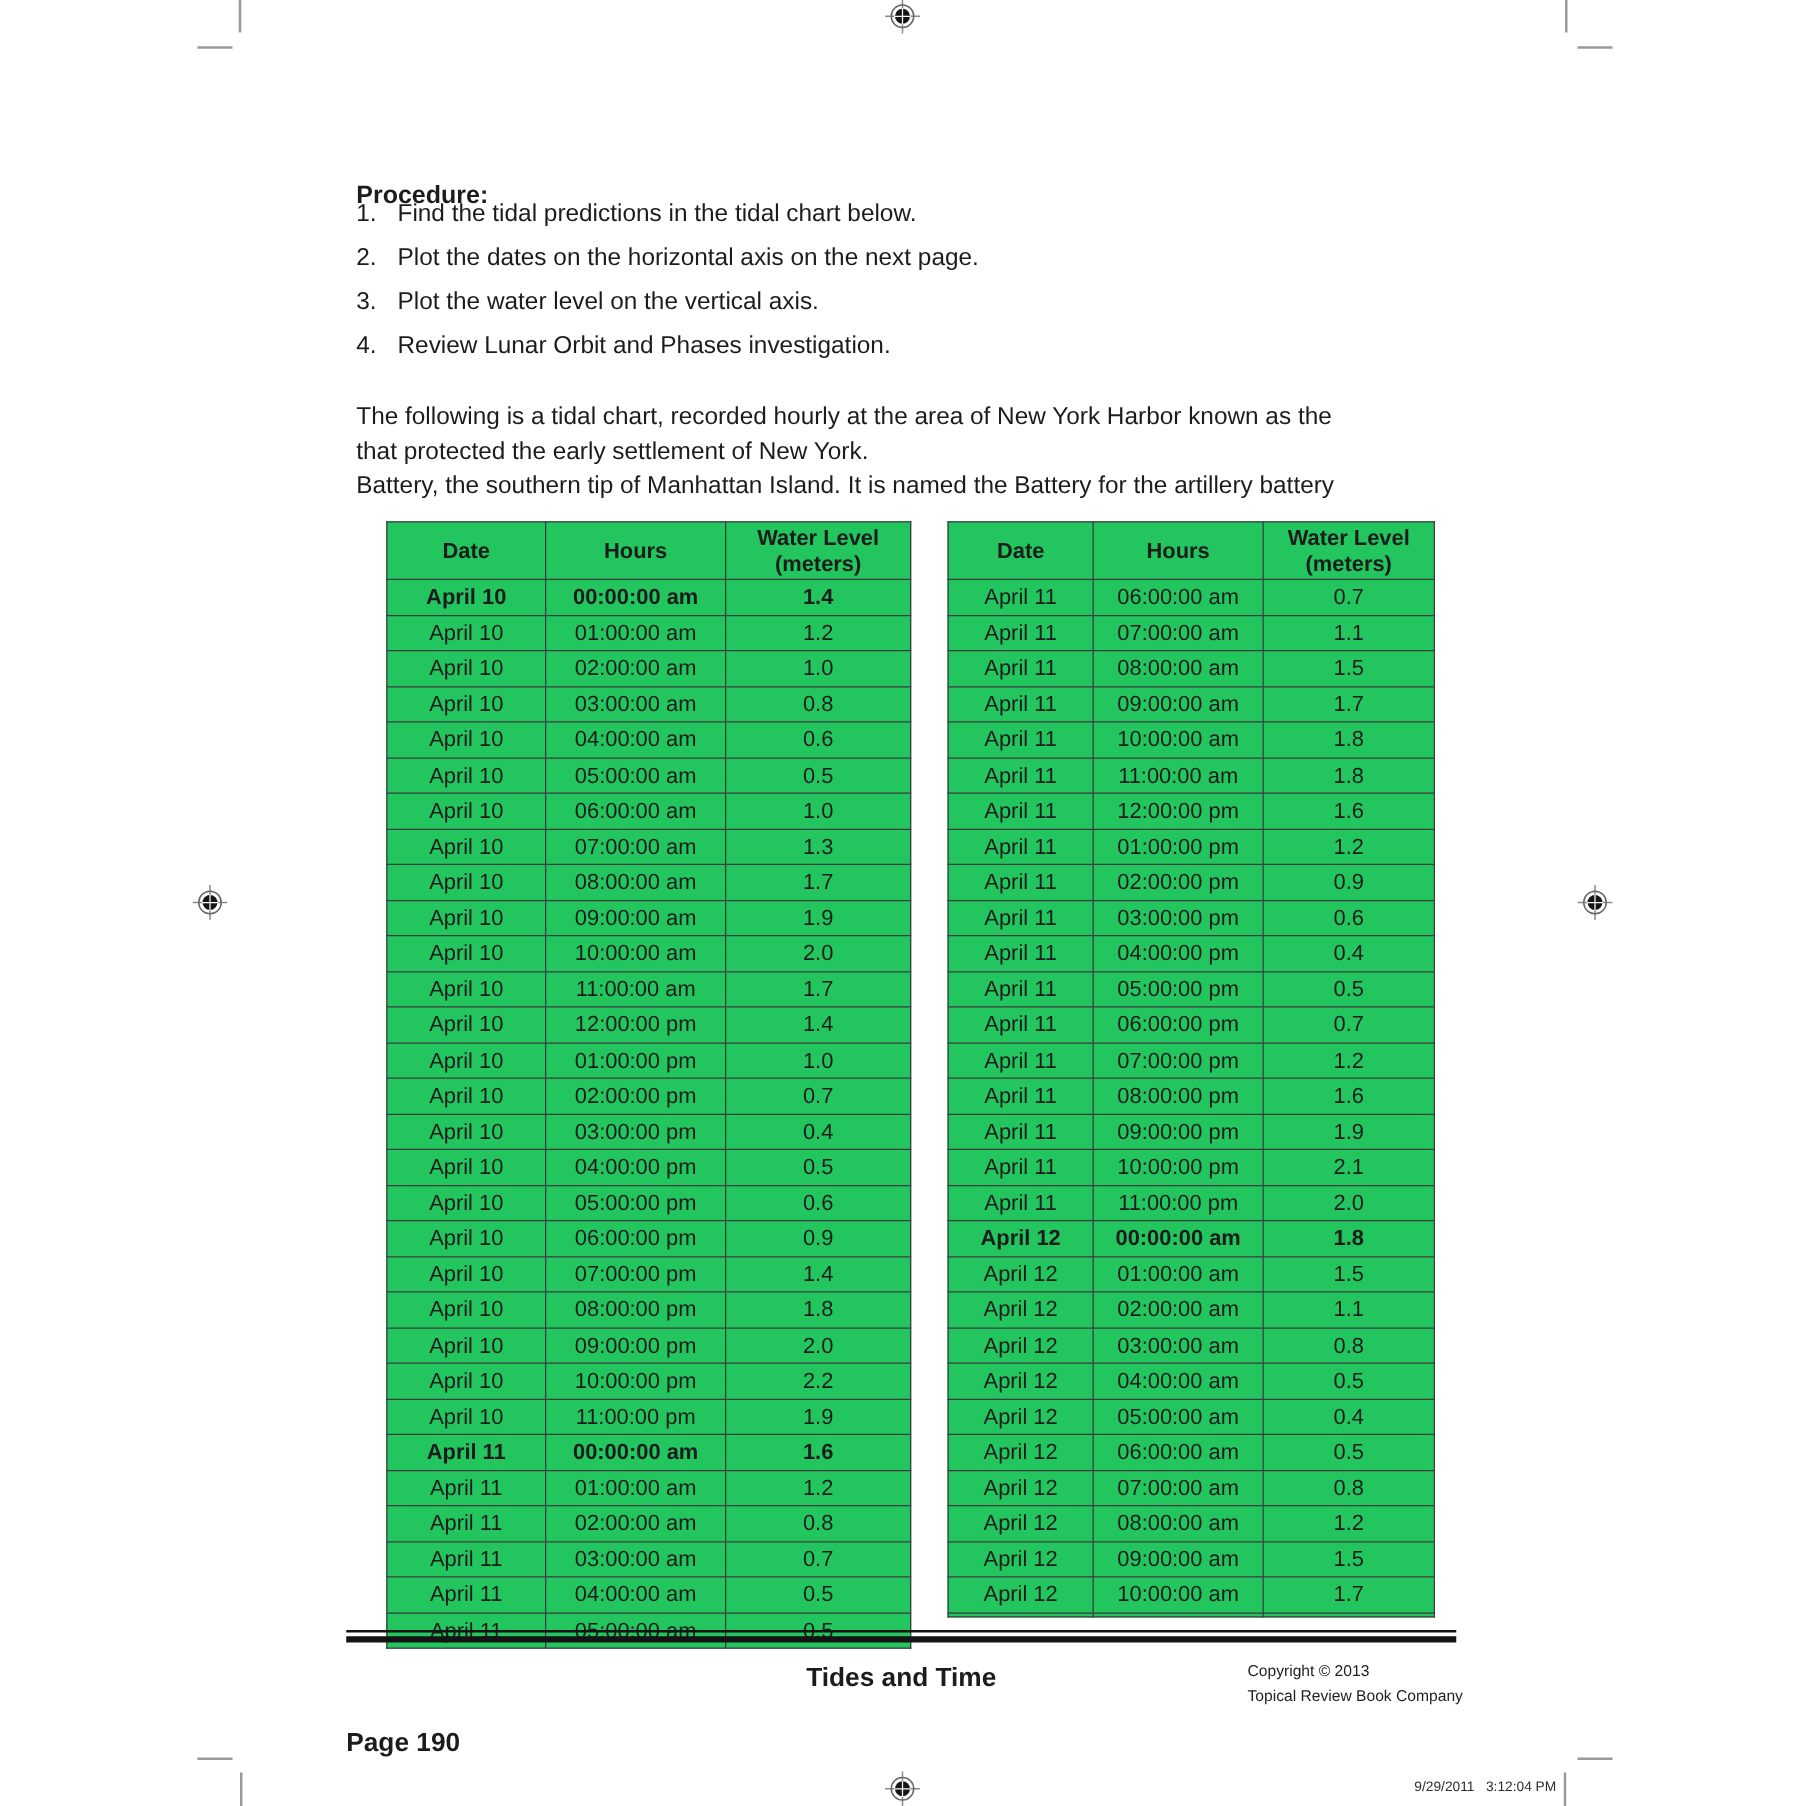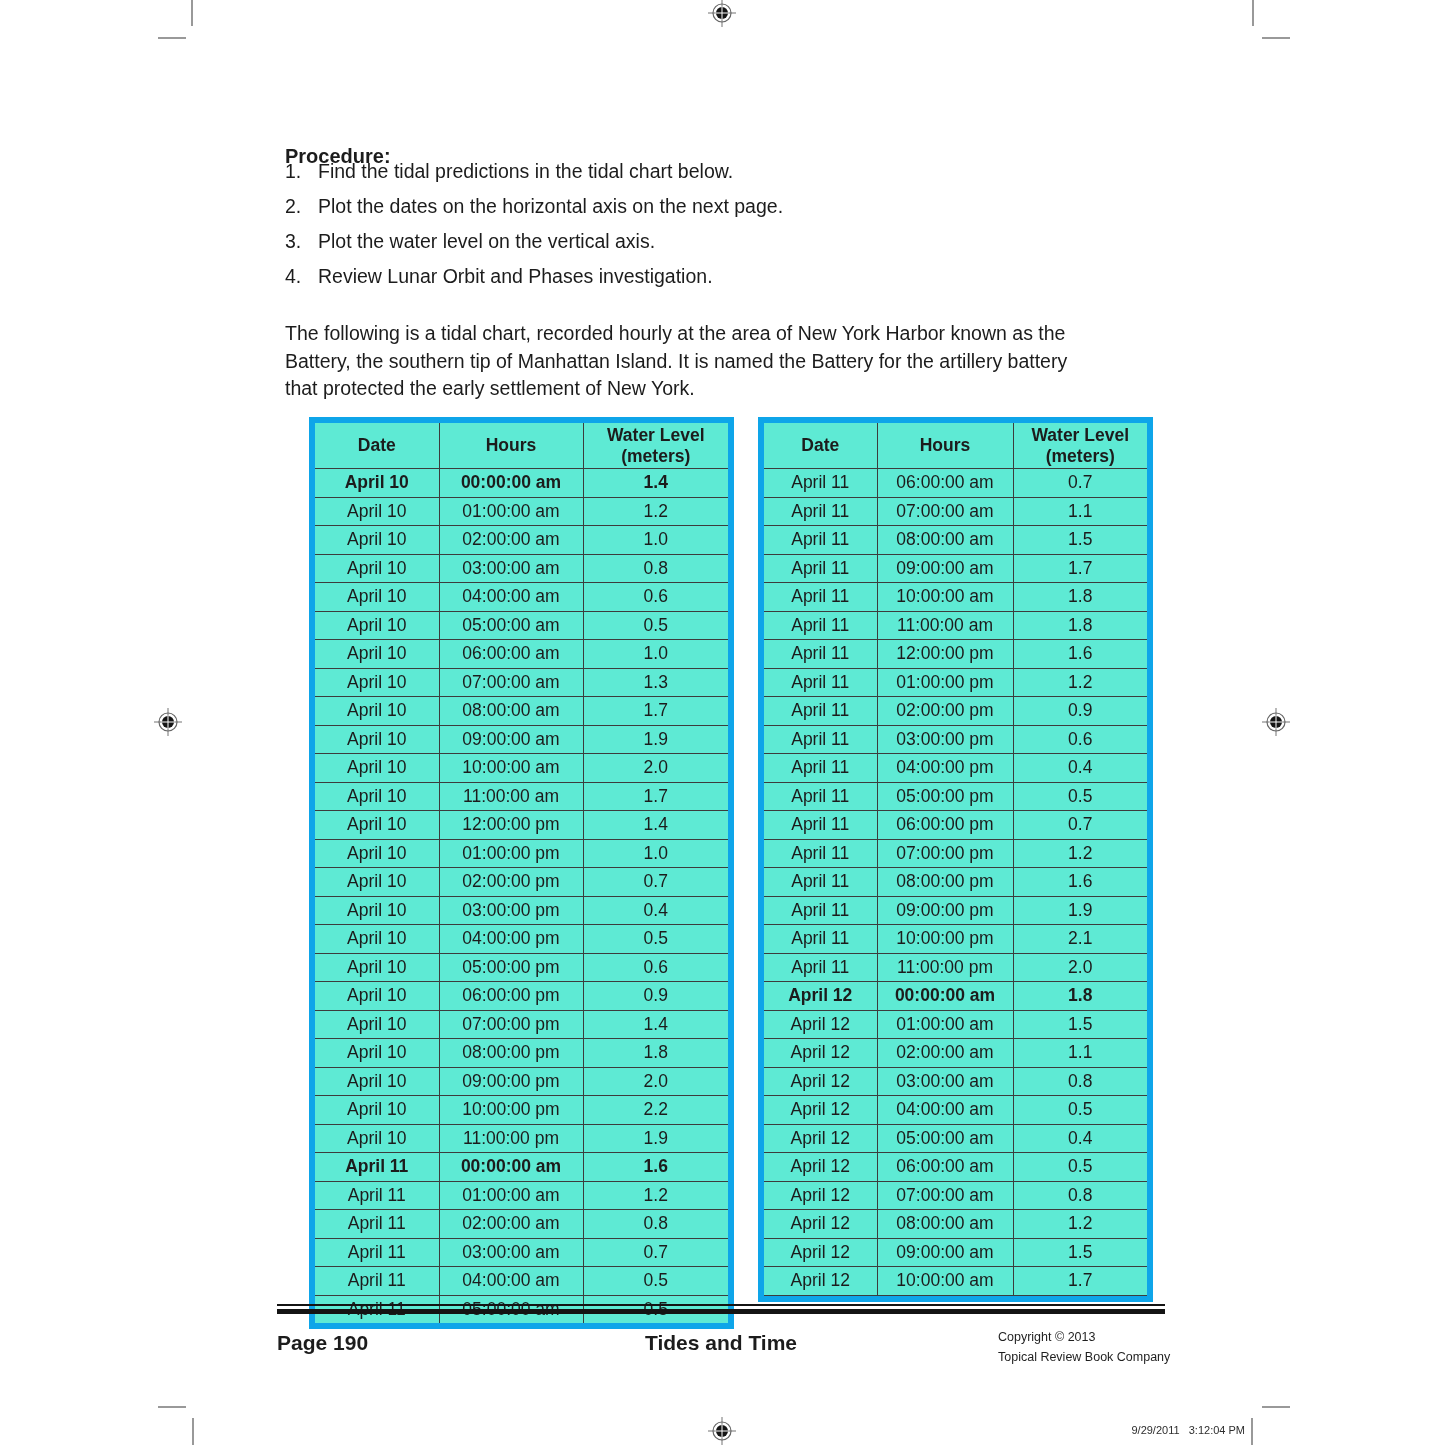--- a/index.html
+++ b/index.html
@@ -4,21 +4,21 @@
 <style>
   html,body{margin:0;padding:0;}
   body{width:1445px;height:1445px;position:relative;background:#ffffff;
        font-family:"Liberation Sans",sans-serif;color:#1c1c1c;overflow:hidden;}
   .abs{position:absolute;}
   .heading{font-size:20px;font-weight:bold;margin-top:28px;}
   .step{display:flex;font-size:19.5px;}
   .step .num{width:33px;flex:0 0 33px;}
   .intro-line{font-size:19.5px;line-height:27.6px;}
   .tide-table{position:absolute;border-collapse:collapse;table-layout:fixed;
-              border:6px solid #0ea5e9;background:#5eead4;}
+              border:1px solid #0ea5e9;background:#22c55e;}
   .tide-table th,.tide-table td{border:1px solid #3c3c3c;text-align:center;
               vertical-align:middle;padding:0;overflow:hidden;}
   .tide-table th{font-size:17.5px;font-weight:bold;line-height:1.18;height:45px;}
   .tide-table td{font-size:17.5px;height:27.5px;}
   .tide-table tr.bold td{font-weight:bold;}
   .tide-table tr.filler td{height:auto;}
   .rule{background:#141414;}
   .page-label{font-size:21px;font-weight:bold;}
   .doc-title{width:888px;text-align:center;font-size:21px;font-weight:bold;}
   .copyright{font-size:12.5px;line-height:19.5px;color:#1f1f1f;}
@@ -84,22 +84,22 @@
   <span class="num">3.</span>
   <span>Plot the water level on the vertical axis.</span>
 </div>
 <div class="abs step" style="left:285px;top:265px;width:880px;">
   <span class="num">4.</span>
   <span>Review Lunar Orbit and Phases investigation.</span>
 </div>
 
 <div class="abs" style="left:285px;top:320px;width:880px;">
   <div class="intro-line">The following is a tidal chart, recorded hourly at the area of New York Harbor known as the</div>
+  <div class="intro-line">that protected the early settlement of New York.</div>
   <div class="intro-line">Battery, the southern tip of Manhattan Island.  It is named the Battery for the artillery battery</div>
-  <div class="intro-line">that protected the early settlement of New York.</div>
 </div>
 
 <table class="tide-table" style="left:309px;top:417px;width:419px;height:877px;">
   <colgroup>
       <col style="width:127px">
       <col style="width:144px">
       <col style="width:148px">
     </colgroup>
   <thead>
     <tr>
@@ -425,21 +425,21 @@
         <td></td>
         <td></td>
         <td></td>
       </tr>
     </tbody>
 </table>
 
 <div class="abs rule" style="left:277px;top:1304px;width:888px;height:2px;"></div>
 <div class="abs rule" style="left:277px;top:1309px;width:888px;height:5px;"></div>
 
-<div class="abs page-label" style="left:277px;top:1331px;">Page 190</div>
+<div class="abs page-label" style="left:277px;top:1383px;">Page 190</div>
 <div class="abs doc-title" style="left:277px;top:1331px;">Tides and Time</div>
 <div class="abs copyright" style="left:998px;top:1328px;">
   <div>Copyright © 2013</div>
   <div>Topical Review Book Company</div>
 </div>
 
 <div class="abs imprint" style="left:211px;top:1490px;">Earth Sc. Lab Bk MASTER 2010.ind190   190</div>
 <div class="abs imprint" style="right:200px;top:1424px;">9/29/2011   3:12:04 PM</div>
 
 </body></html>

